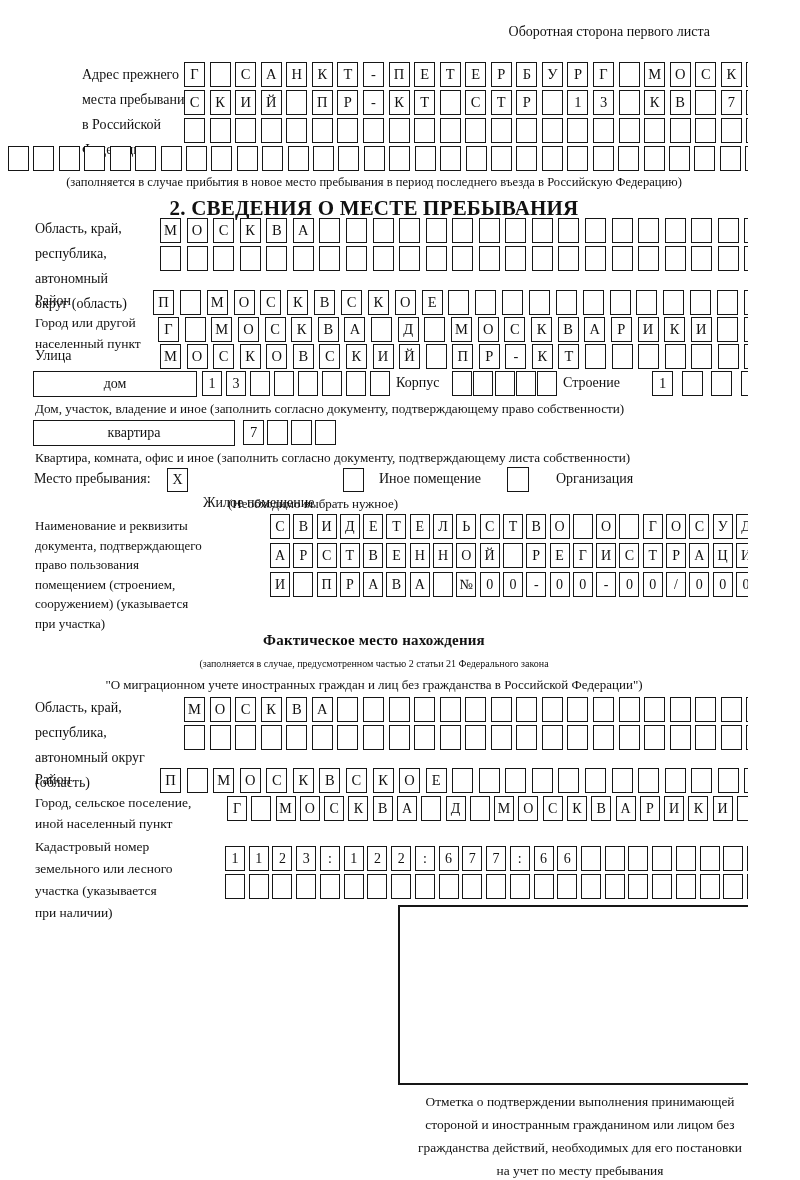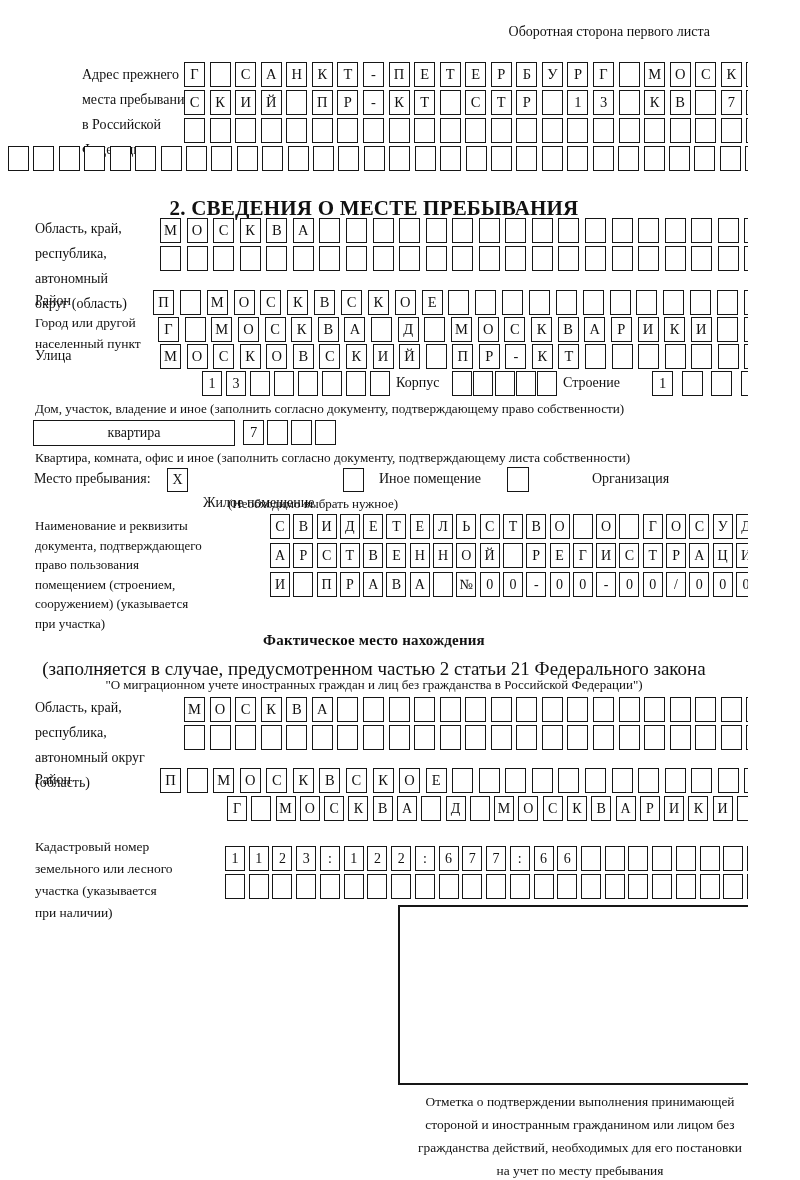--- a/index.html
+++ b/index.html
@@ -148,20 +148,21 @@
       <span class="cell"></span>
       <span class="cell"></span>
       <span class="cell"></span>
       <span class="cell"></span>
       <span class="cell"></span>
       <span class="cell"></span>
       <span class="cell"></span>
       <span class="cell"></span>
       <span class="cell"></span>
     </div>
+  <div class="note ctr" style="top:175px;">(заполняется в случае прибытия в новое место пребывания в период последнего въезда в Российскую Федерацию)</div>
 
   <div class="hdr ctr" style="top:196px;">2. СВЕДЕНИЯ О МЕСТЕ ПРЕБЫВАНИЯ</div>
 
   <div class="lbl" style="left:35px;top:216px;width:130px;">Область, край,
 республика,
 автономный
 округ (область)</div>
   <div class="row" style="left:160px;top:218px;width:632px;">
       <span class="cell">М</span>
       <span class="cell">О</span>
@@ -293,20 +294,21 @@
       <span class="cell"></span>
       <span class="cell"></span>
       <span class="cell"></span>
       <span class="cell"></span>
       <span class="cell"></span>
       <span class="cell"></span>
       <span class="cell"></span>
       <span class="cell"></span>
     </div>
 
+  <div class="wbox" style="left:33px;top:371px;width:164px;">дом</div>
   <div class="row small" style="left:202px;top:371px;width:188px;">
       <span class="cell">1</span>
       <span class="cell">3</span>
       <span class="cell"></span>
       <span class="cell"></span>
       <span class="cell"></span>
       <span class="cell"></span>
       <span class="cell"></span>
       <span class="cell"></span>
     </div>
@@ -335,21 +337,21 @@
       <span class="cell"></span>
     </div>
   <div class="note" style="left:35px;top:450px;font-size:13.2px;">Квартира, комната, офис и иное (заполнить согласно документу, подтверждающему листа собственности)</div>
 
   <div class="inline-lbl" style="left:34px;top:471px;">Место пребывания:</div>
   <div class="chk" style="left:167px;top:468px;">X</div>
   <div class="inline-lbl" style="left:203px;top:471px;margin-top:24px;">Жилое помещение</div>
   <div class="chk" style="left:343px;top:468px;"></div>
   <div class="inline-lbl" style="left:379px;top:471px;">Иное помещение</div>
   <div class="chk" style="left:507px;top:467px;width:22px;height:25px;"></div>
-  <div class="inline-lbl" style="left:556px;top:471px;margin-left:36px;">Организация</div>
+  <div class="inline-lbl" style="left:556px;top:471px;">Организация</div>
   <div class="note" style="left:228px;top:496px;font-size:13px;">(Необходимо выбрать нужное)</div>
 
   <div class="lbl doc" style="left:35px;top:516px;width:235px;">Наименование и реквизиты
 документа, подтверждающего
 право пользования
 помещением (строением,
 сооружением) (указывается
 при участка)</div>
   <div class="row small" style="left:270px;top:514px;width:486px;">
       <span class="cell">С</span>
@@ -415,21 +417,21 @@
       <span class="cell">-</span>
       <span class="cell">0</span>
       <span class="cell">0</span>
       <span class="cell">/</span>
       <span class="cell">0</span>
       <span class="cell">0</span>
       <span class="cell">0</span>
     </div>
 
   <div class="hdr ctr" style="top:632px;font-size:15px;">Фактическое место нахождения</div>
-  <div class="note ctr" style="top:658px;font-size:19px;">(заполняется в случае, предусмотренном частью 2 статьи 21 Федерального закона</div>
+  <div class="note ctr" style="top:658px;font-size:10px;">(заполняется в случае, предусмотренном частью 2 статьи 21 Федерального закона</div>
   <div class="note ctr" style="top:677px;font-size:13px;">"О миграционном учете иностранных граждан и лиц без гражданства в Российской Федерации")</div>
 
   <div class="lbl" style="left:35px;top:695px;width:150px;">Область, край,
 республика,
 автономный округ
 (область)</div>
   <div class="row" style="left:184px;top:697px;width:609px;">
       <span class="cell">М</span>
       <span class="cell">О</span>
       <span class="cell">С</span>
@@ -503,20 +505,22 @@
       <span class="cell"></span>
       <span class="cell"></span>
       <span class="cell"></span>
       <span class="cell"></span>
       <span class="cell"></span>
       <span class="cell"></span>
       <span class="cell"></span>
       <span class="cell"></span>
     </div>
 
+  <div class="lbl tight" style="left:35px;top:792px;width:190px;">Город, сельское поселение,
+иной населенный пункт</div>
   <div class="row small" style="left:227px;top:796px;width:530px;">
       <span class="cell">Г</span>
       <span class="cell"></span>
       <span class="cell">М</span>
       <span class="cell">О</span>
       <span class="cell">С</span>
       <span class="cell">К</span>
       <span class="cell">В</span>
       <span class="cell">А</span>
       <span class="cell"></span>

